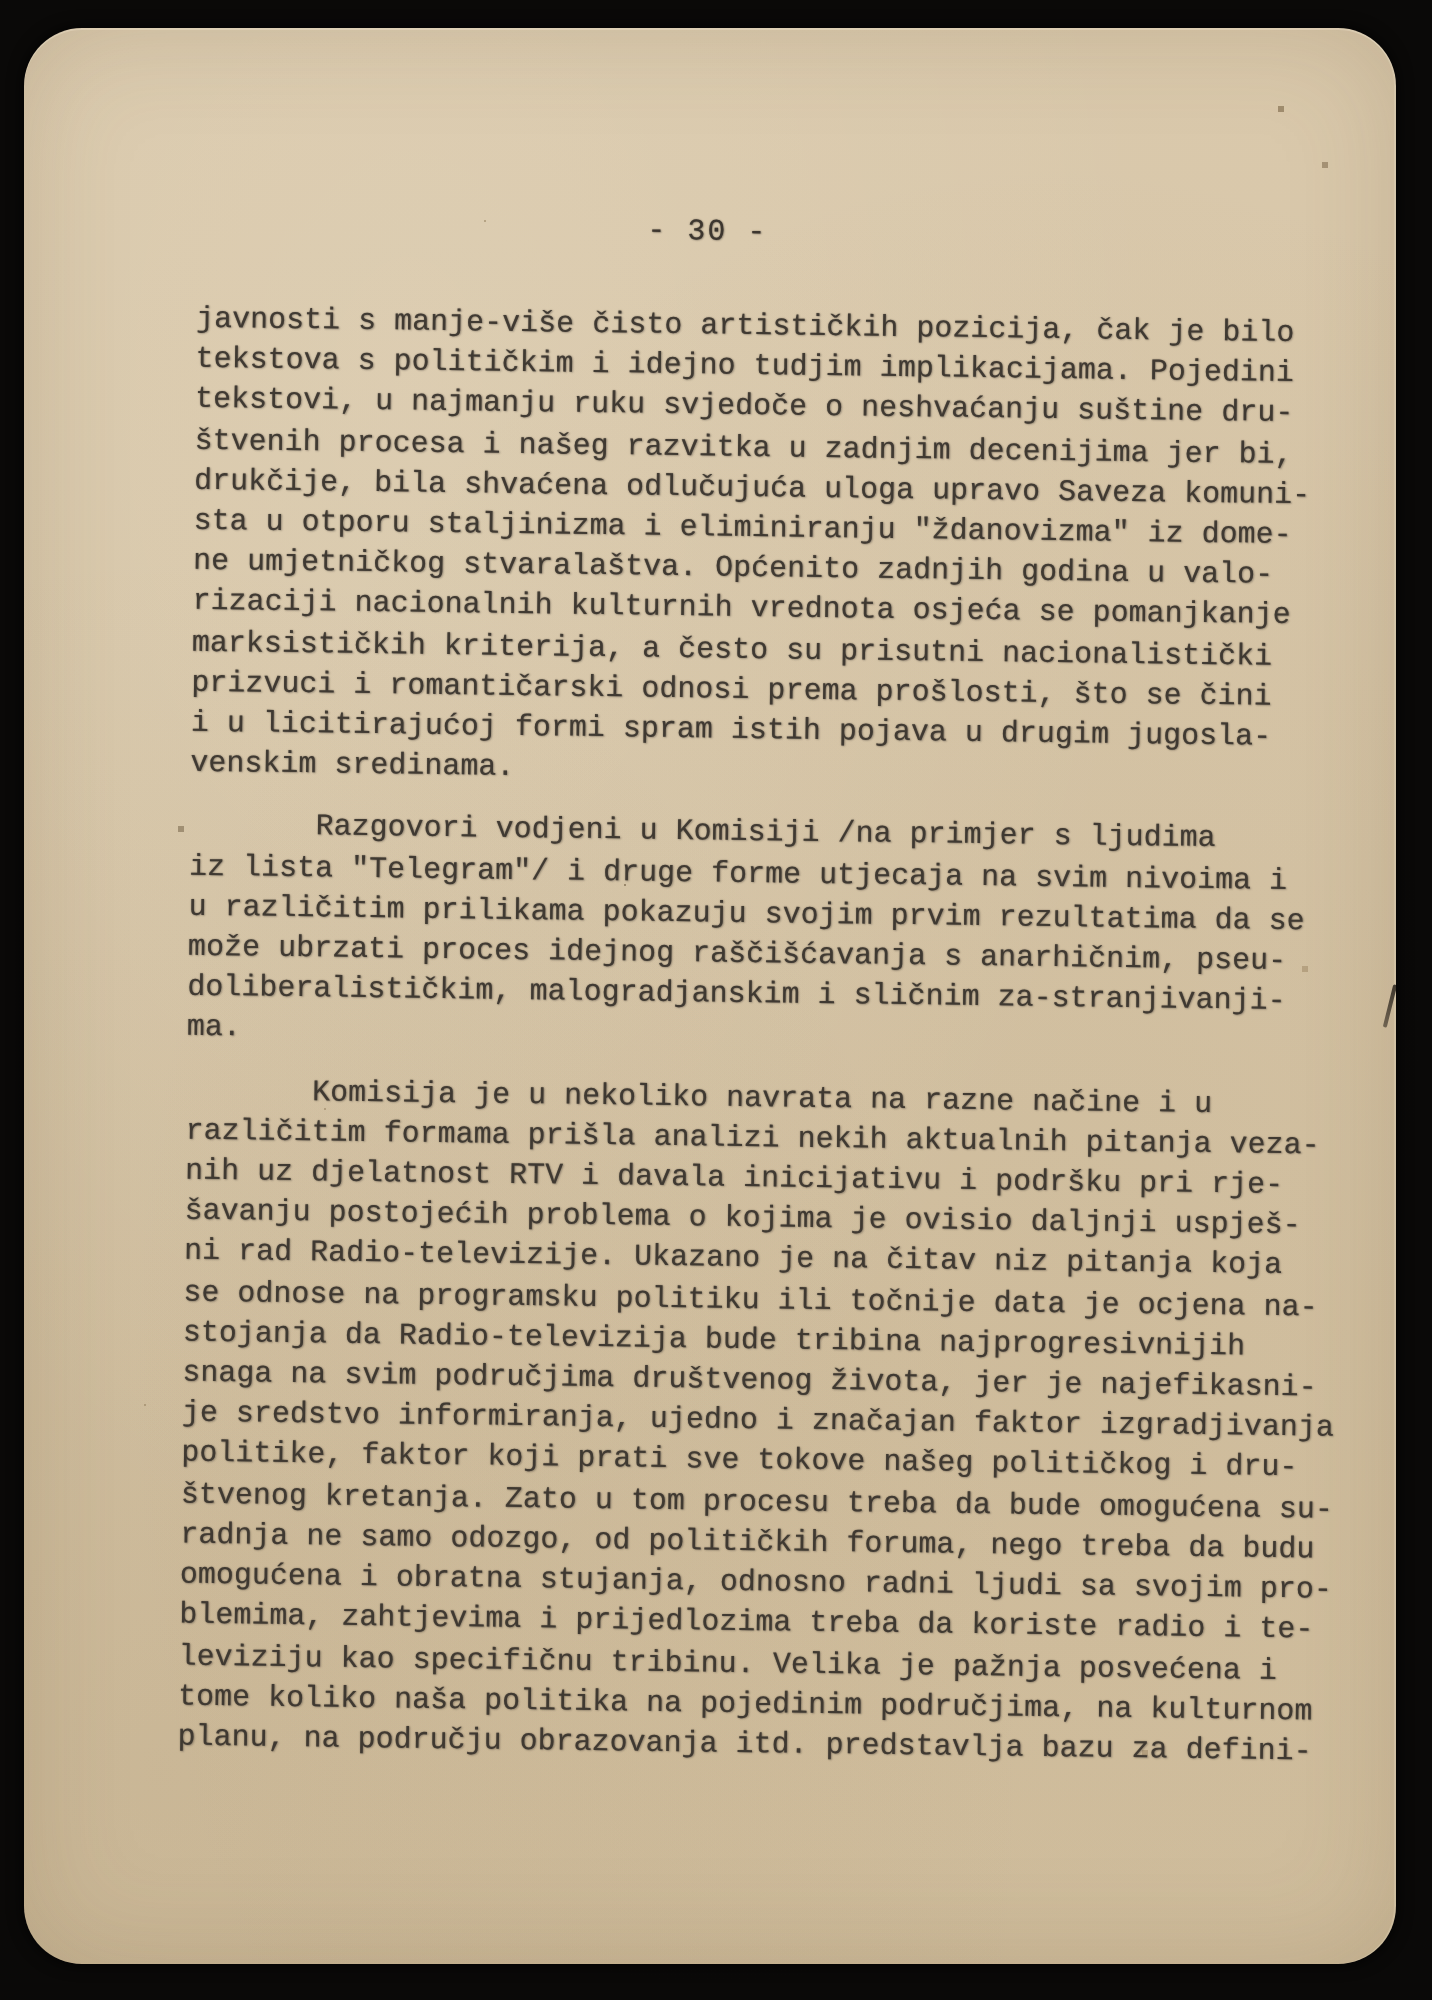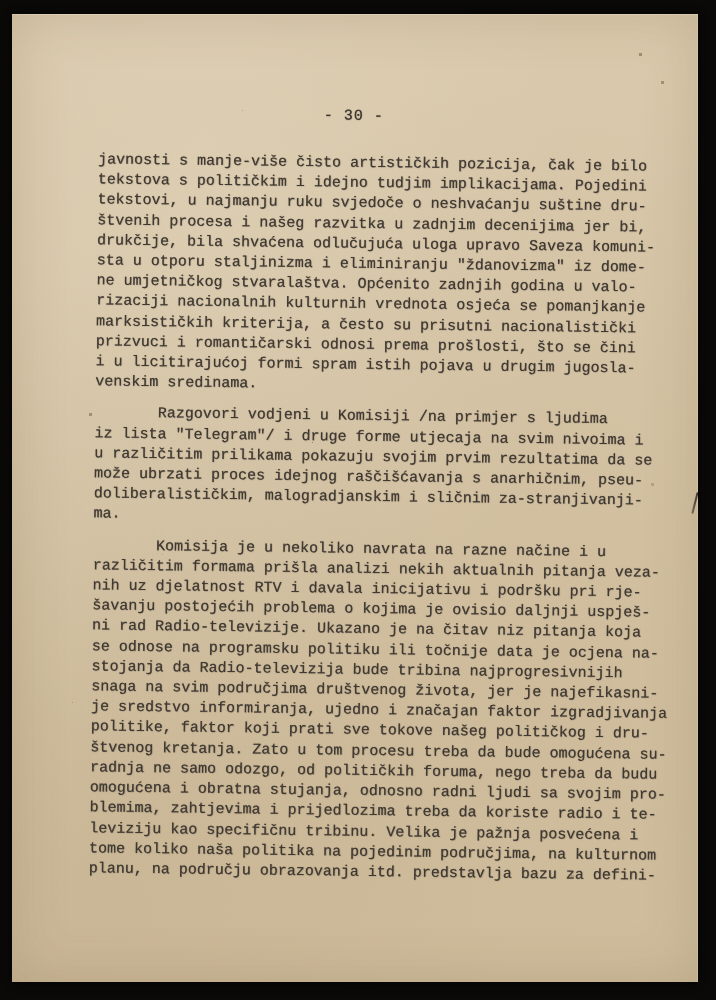--- a/index.html
+++ b/index.html
@@ -29,20 +29,21 @@
       radial-gradient(ellipse at 28% 18%, rgba(255,252,240,0.10), transparent 55%),
       radial-gradient(ellipse at 75% 70%, rgba(133,100,52,0.08), transparent 65%),
       radial-gradient(ellipse at 10% 90%, rgba(120,92,50,0.10), transparent 50%),
       linear-gradient(178deg, #dac9ac 0%, #d6c5a7 45%, #d2c0a0 100%);
     box-shadow:
       inset 0 0 55px rgba(96,72,40,0.18),
       inset 0 1px 0 rgba(255,246,222,0.40),
       inset -1px 0 0 rgba(255,246,222,0.25),
       0 0 8px rgba(0,0,0,0.85);
     overflow: hidden;
+    border-radius: 29px;
   }
   .sheet-inner {
     position: absolute;
     left: 0;
     top: 0;
     width: 100%;
     transform: rotate(0.75deg);
     transform-origin: 60px 0px;
   }
   .page-number {

